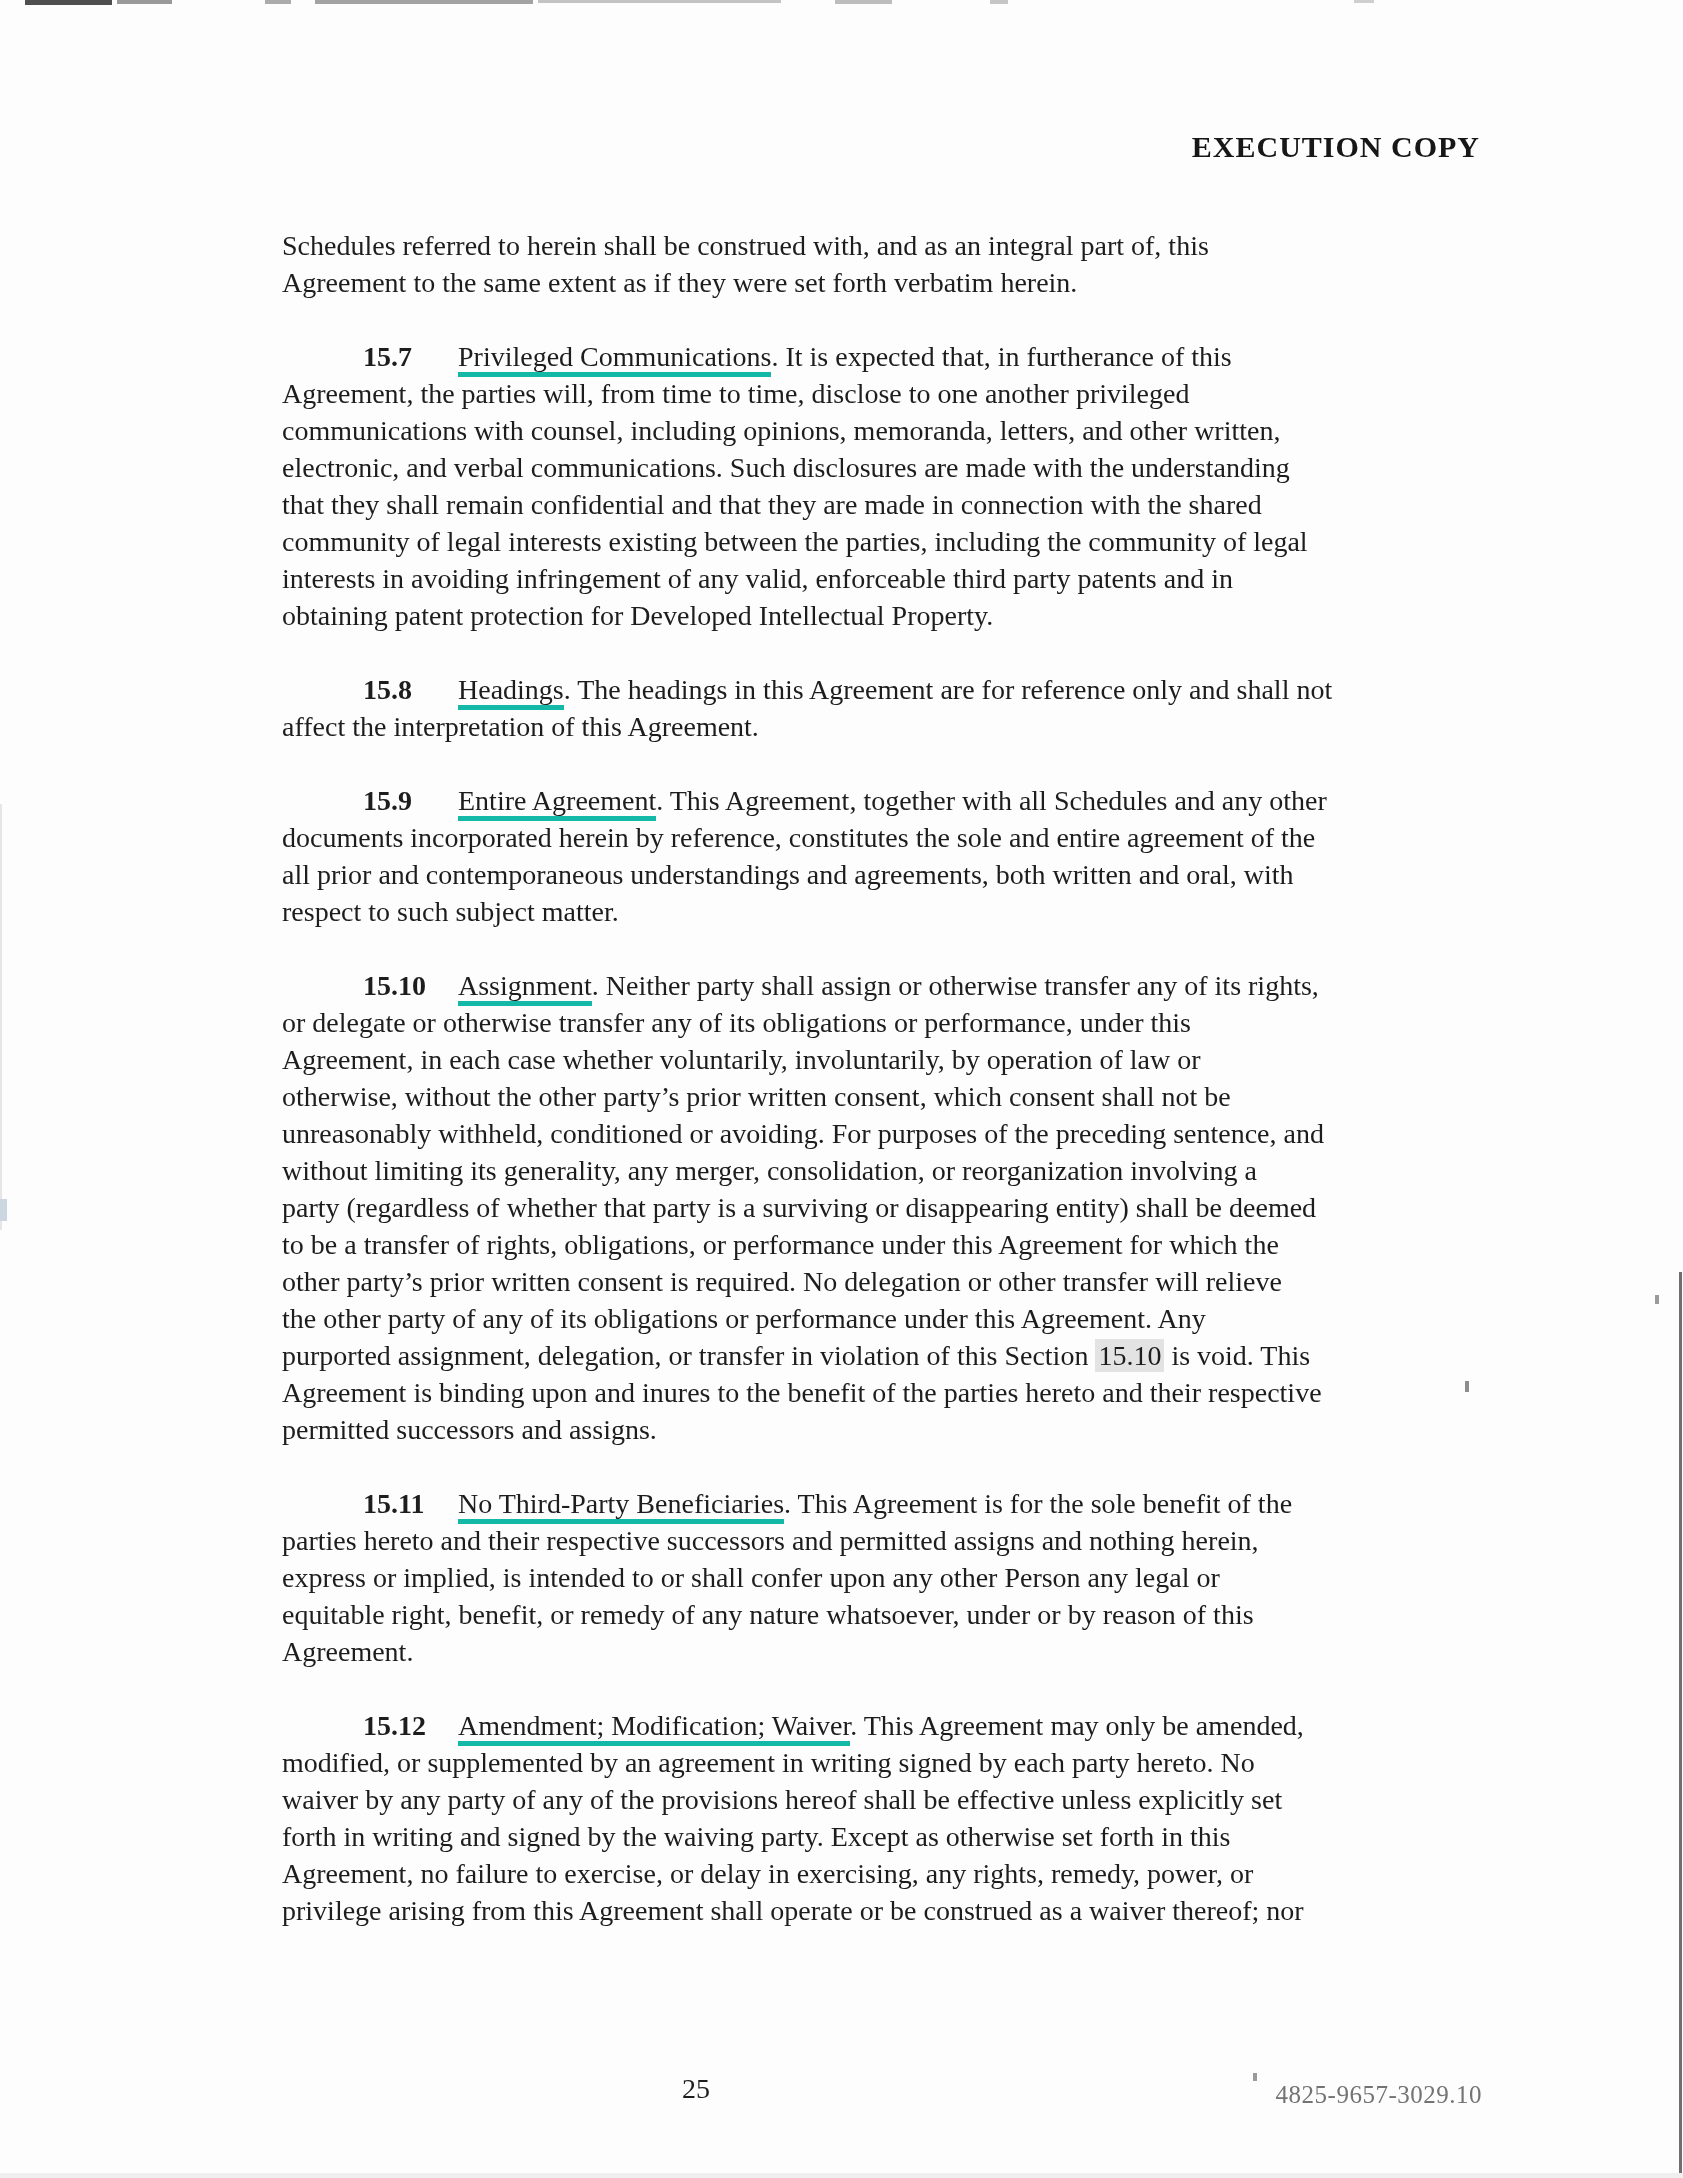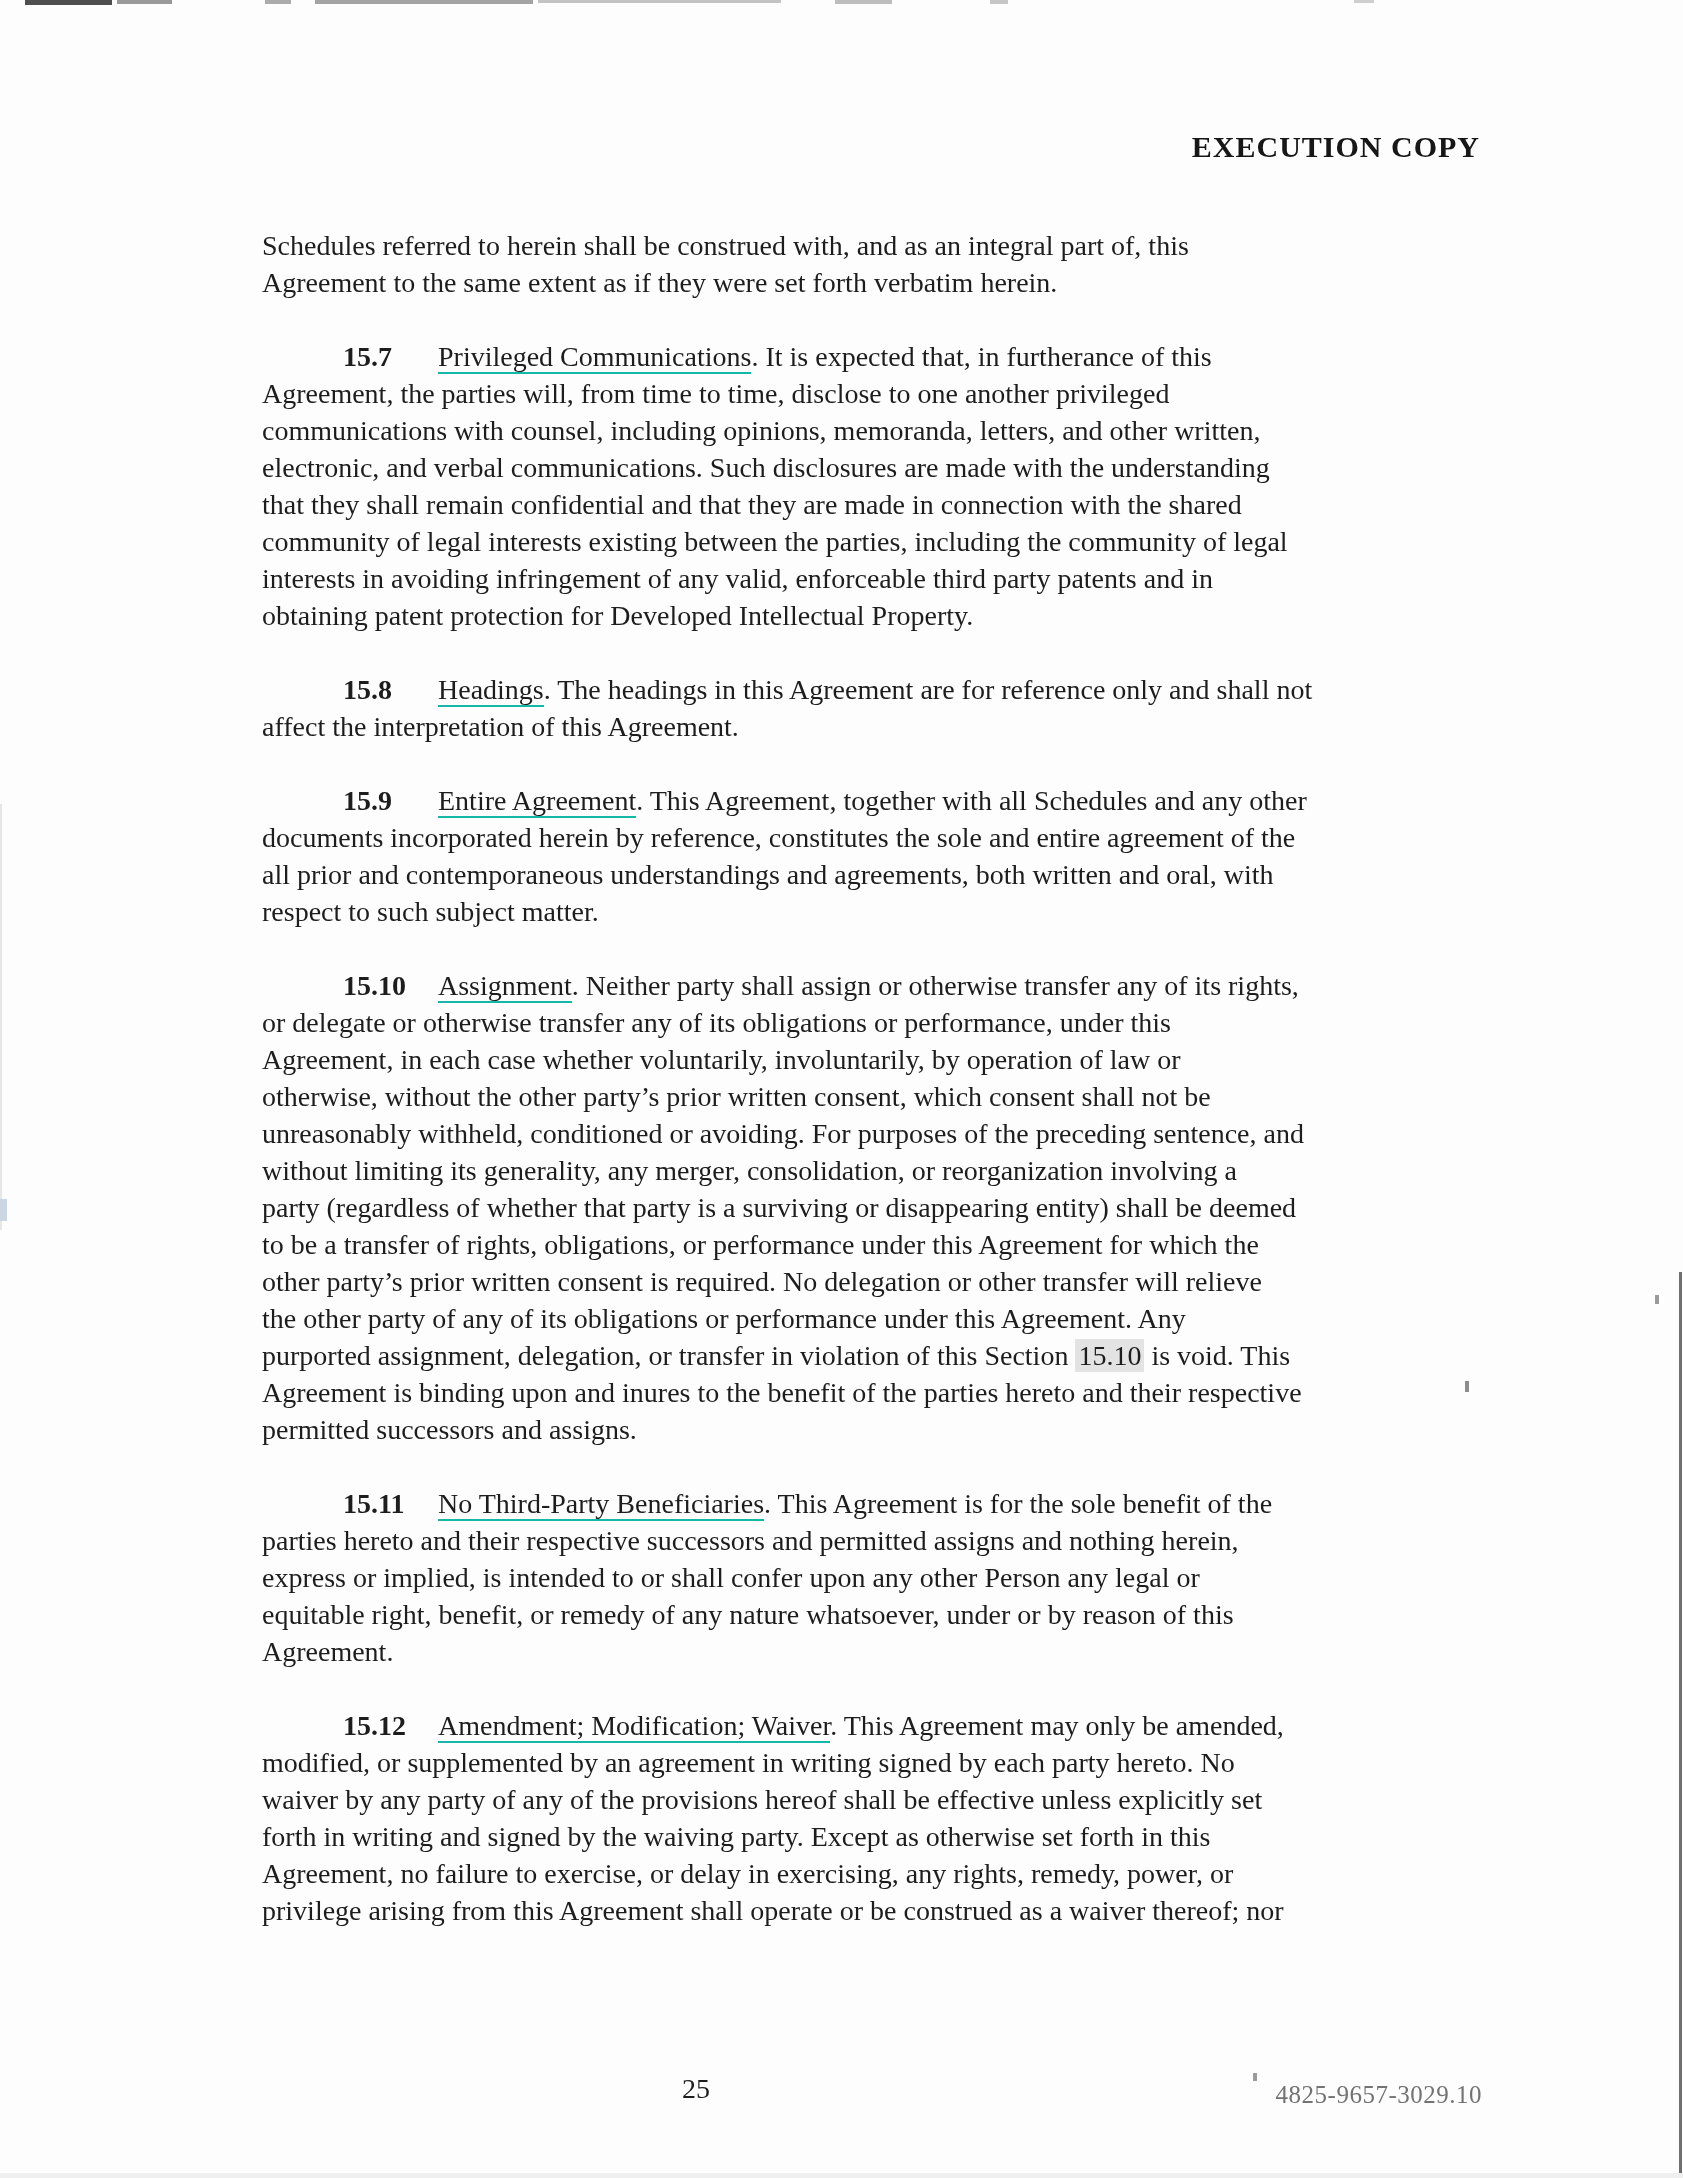--- a/index.html
+++ b/index.html
@@ -26,25 +26,26 @@
     position: absolute;
     left: 262px; top: 227px;
     width: 1247px;
     font-size: 28px;
   }
   .para { margin: 0; }
   .para + .para { margin-top: 37px; }
   .line {
     height: 37px; line-height: 37px;
     white-space: nowrap;
+    margin-left: 20px;
   }
   .first-line { padding-left: 81px; }
   .sec-num { display: inline-block; width: 95px; font-weight: bold; }
   .sec-title {
-    border-bottom: 2px solid #14b8a6;
+    border-bottom: 5px solid #14b8a6;
     padding-bottom: 0px;
   }
   .hl {
     background: #e3e3e3;
     padding: 1px 3px;
   }
 
   .footer-page-num {
     position: absolute;
     top: 2073px; left: 0; width: 1392px;

